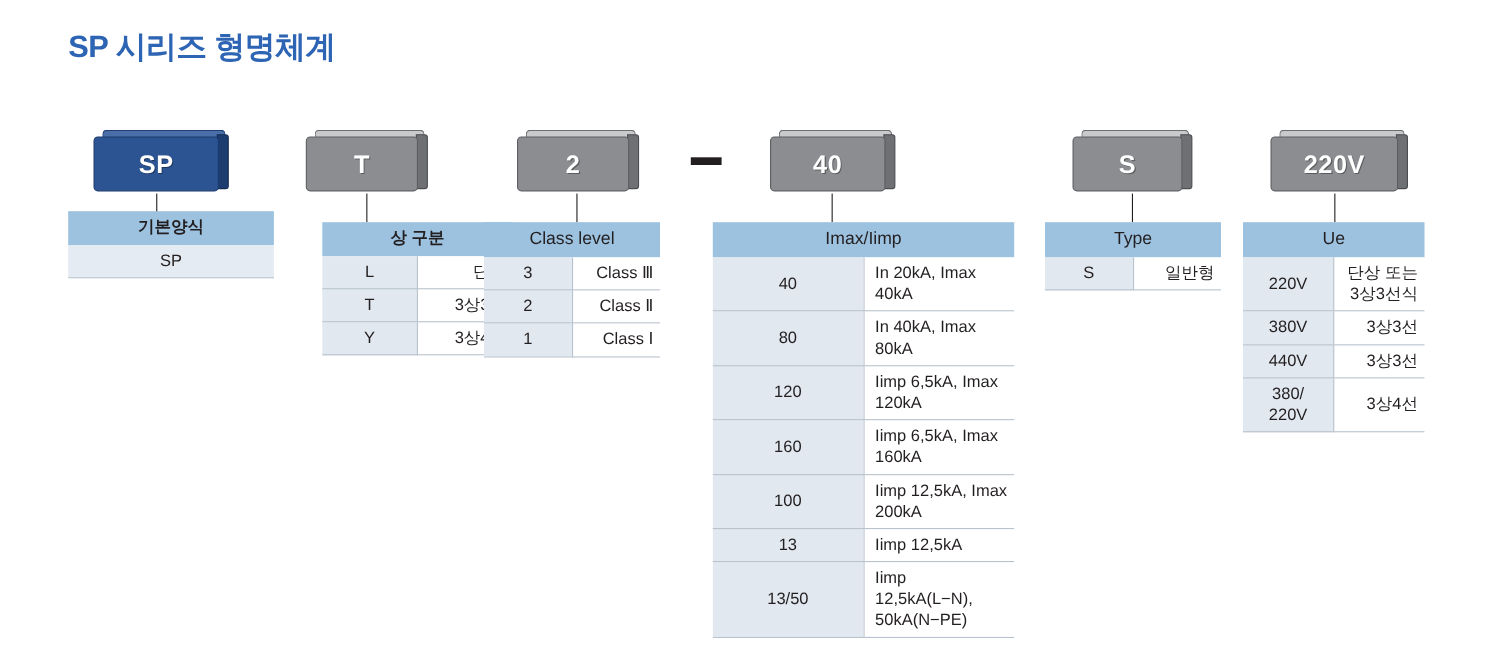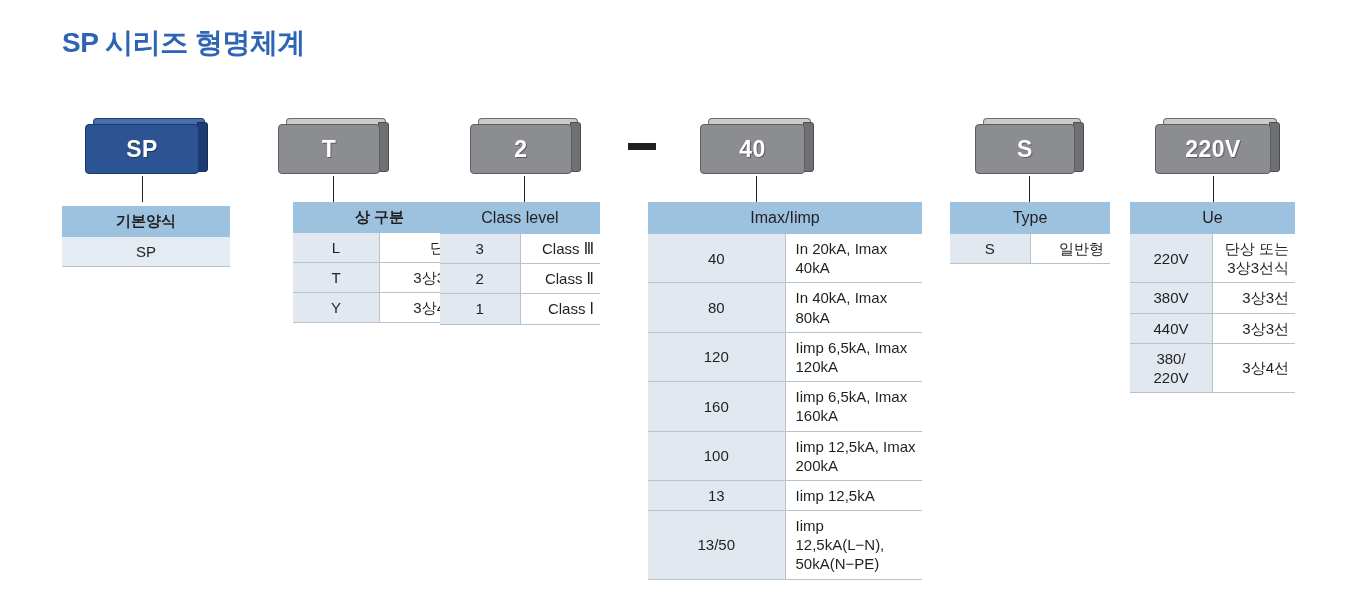--- a/index.html
+++ b/index.html
@@ -109,21 +109,21 @@
 </div>
 <div class="connector" style="left:1029px;top:176px;height:26px;"></div>
 
 <div class="code-box" style="left:1155px;top:118px;width:130px;height:58px;">
   <div class="cb-top" style="width:114px;"></div>
   <div class="cb-side" style="left:114px;height:50px;"></div>
   <div class="cb-face" style="width:116px;height:50px;">220V</div>
 </div>
 <div class="connector" style="left:1213px;top:176px;height:26px;"></div>
 
-<table class="tbl" style="left:62px;top:206px;width:168px;">
+<table class="tbl" style="left:62px;top:192px;width:187px;">
   <tbody>
       <tr>
         <th>기본양식</th>
       </tr>
   <tr>
         <td class="single">SP</td>
       </tr>
 </tbody>
   </table>
 

